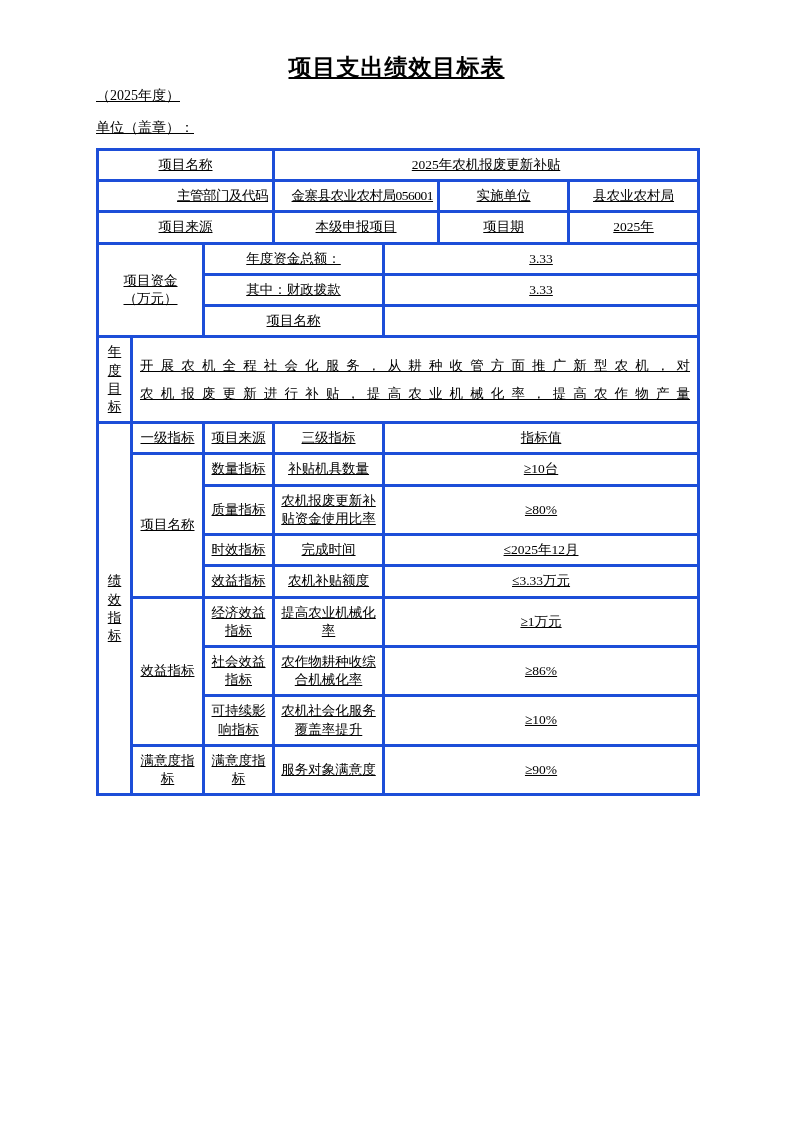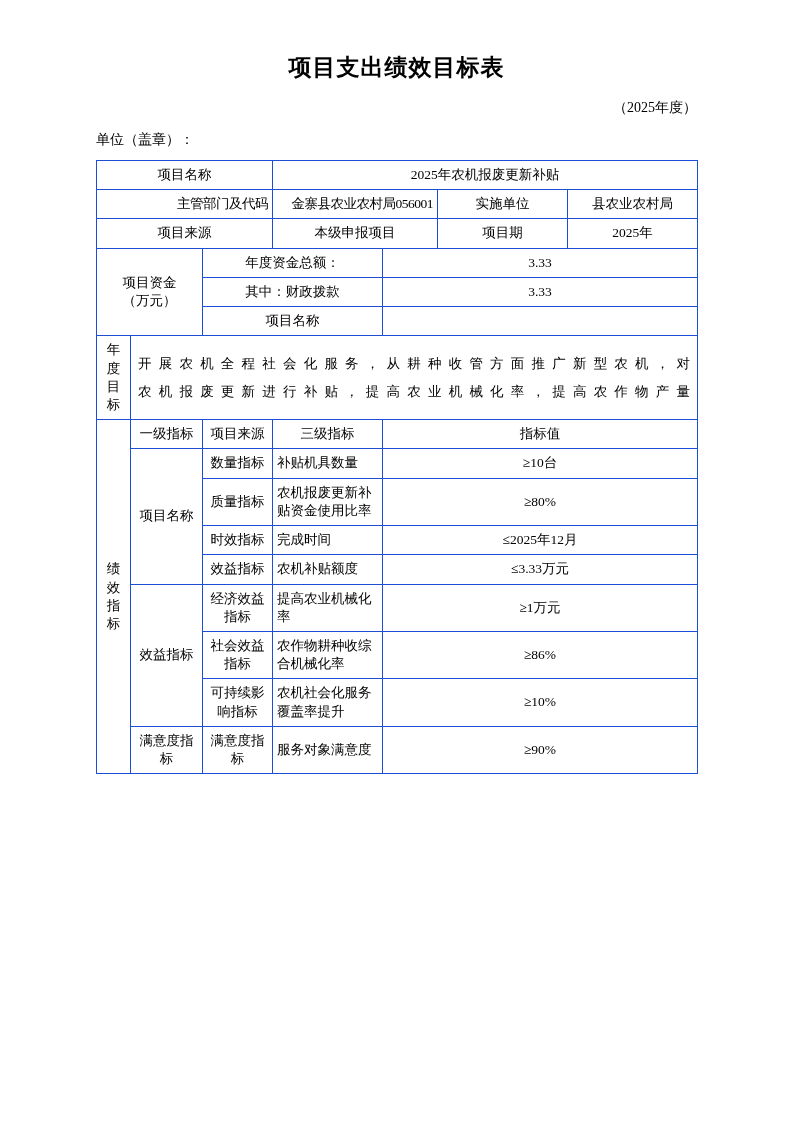--- a/index.html
+++ b/index.html
@@ -13,58 +13,59 @@
     font-family: "Liberation Serif", "DejaVu Serif", serif;
     color: #000000;
     position: relative;
   }
   .page {
     width: 793px;
     height: 1122px;
     box-sizing: border-box;
     padding: 44px 96px 0 96px;
     position: relative;
+    text-decoration: underline;
   }
   .doc-title {
     text-align: center;
     font-size: 23px;
     font-weight: bold;
     letter-spacing: 1px;
     margin: 8px 0 0 0;
     font-family: "Liberation Sans", "DejaVu Sans", sans-serif;
   }
   .doc-subtitle {
-    text-align: right;
+    text-align: left;
     font-size: 14px;
-    margin-top: 16px;
+    margin-top: 4px;
   }
   .unit-line {
     text-align: left;
     font-size: 14px;
     margin-top: 14px;
     padding-right: 34px;
   }
   table.main {
     border-collapse: collapse;
     width: 601px;
     margin-top: 11px;
     table-layout: fixed;
   }
   table.main td {
-    border: 1px solid #1d4ed8;
+    border: 3px solid #1d4ed8;
     font-size: 13.5px;
     padding: 5px 4px;
     vertical-align: middle;
     line-height: 1.35;
   }
   .c {
     text-align: center;
   }
   .l {
-    text-align: left;
+    text-align: center;
   }
   .tight {
     letter-spacing: -0.5px;
     text-align: right;
   }
   .yeargoal-text {
     text-align: justify;
     text-align-last: justify;
     font-size: 13.5px;
     line-height: 1.5;

